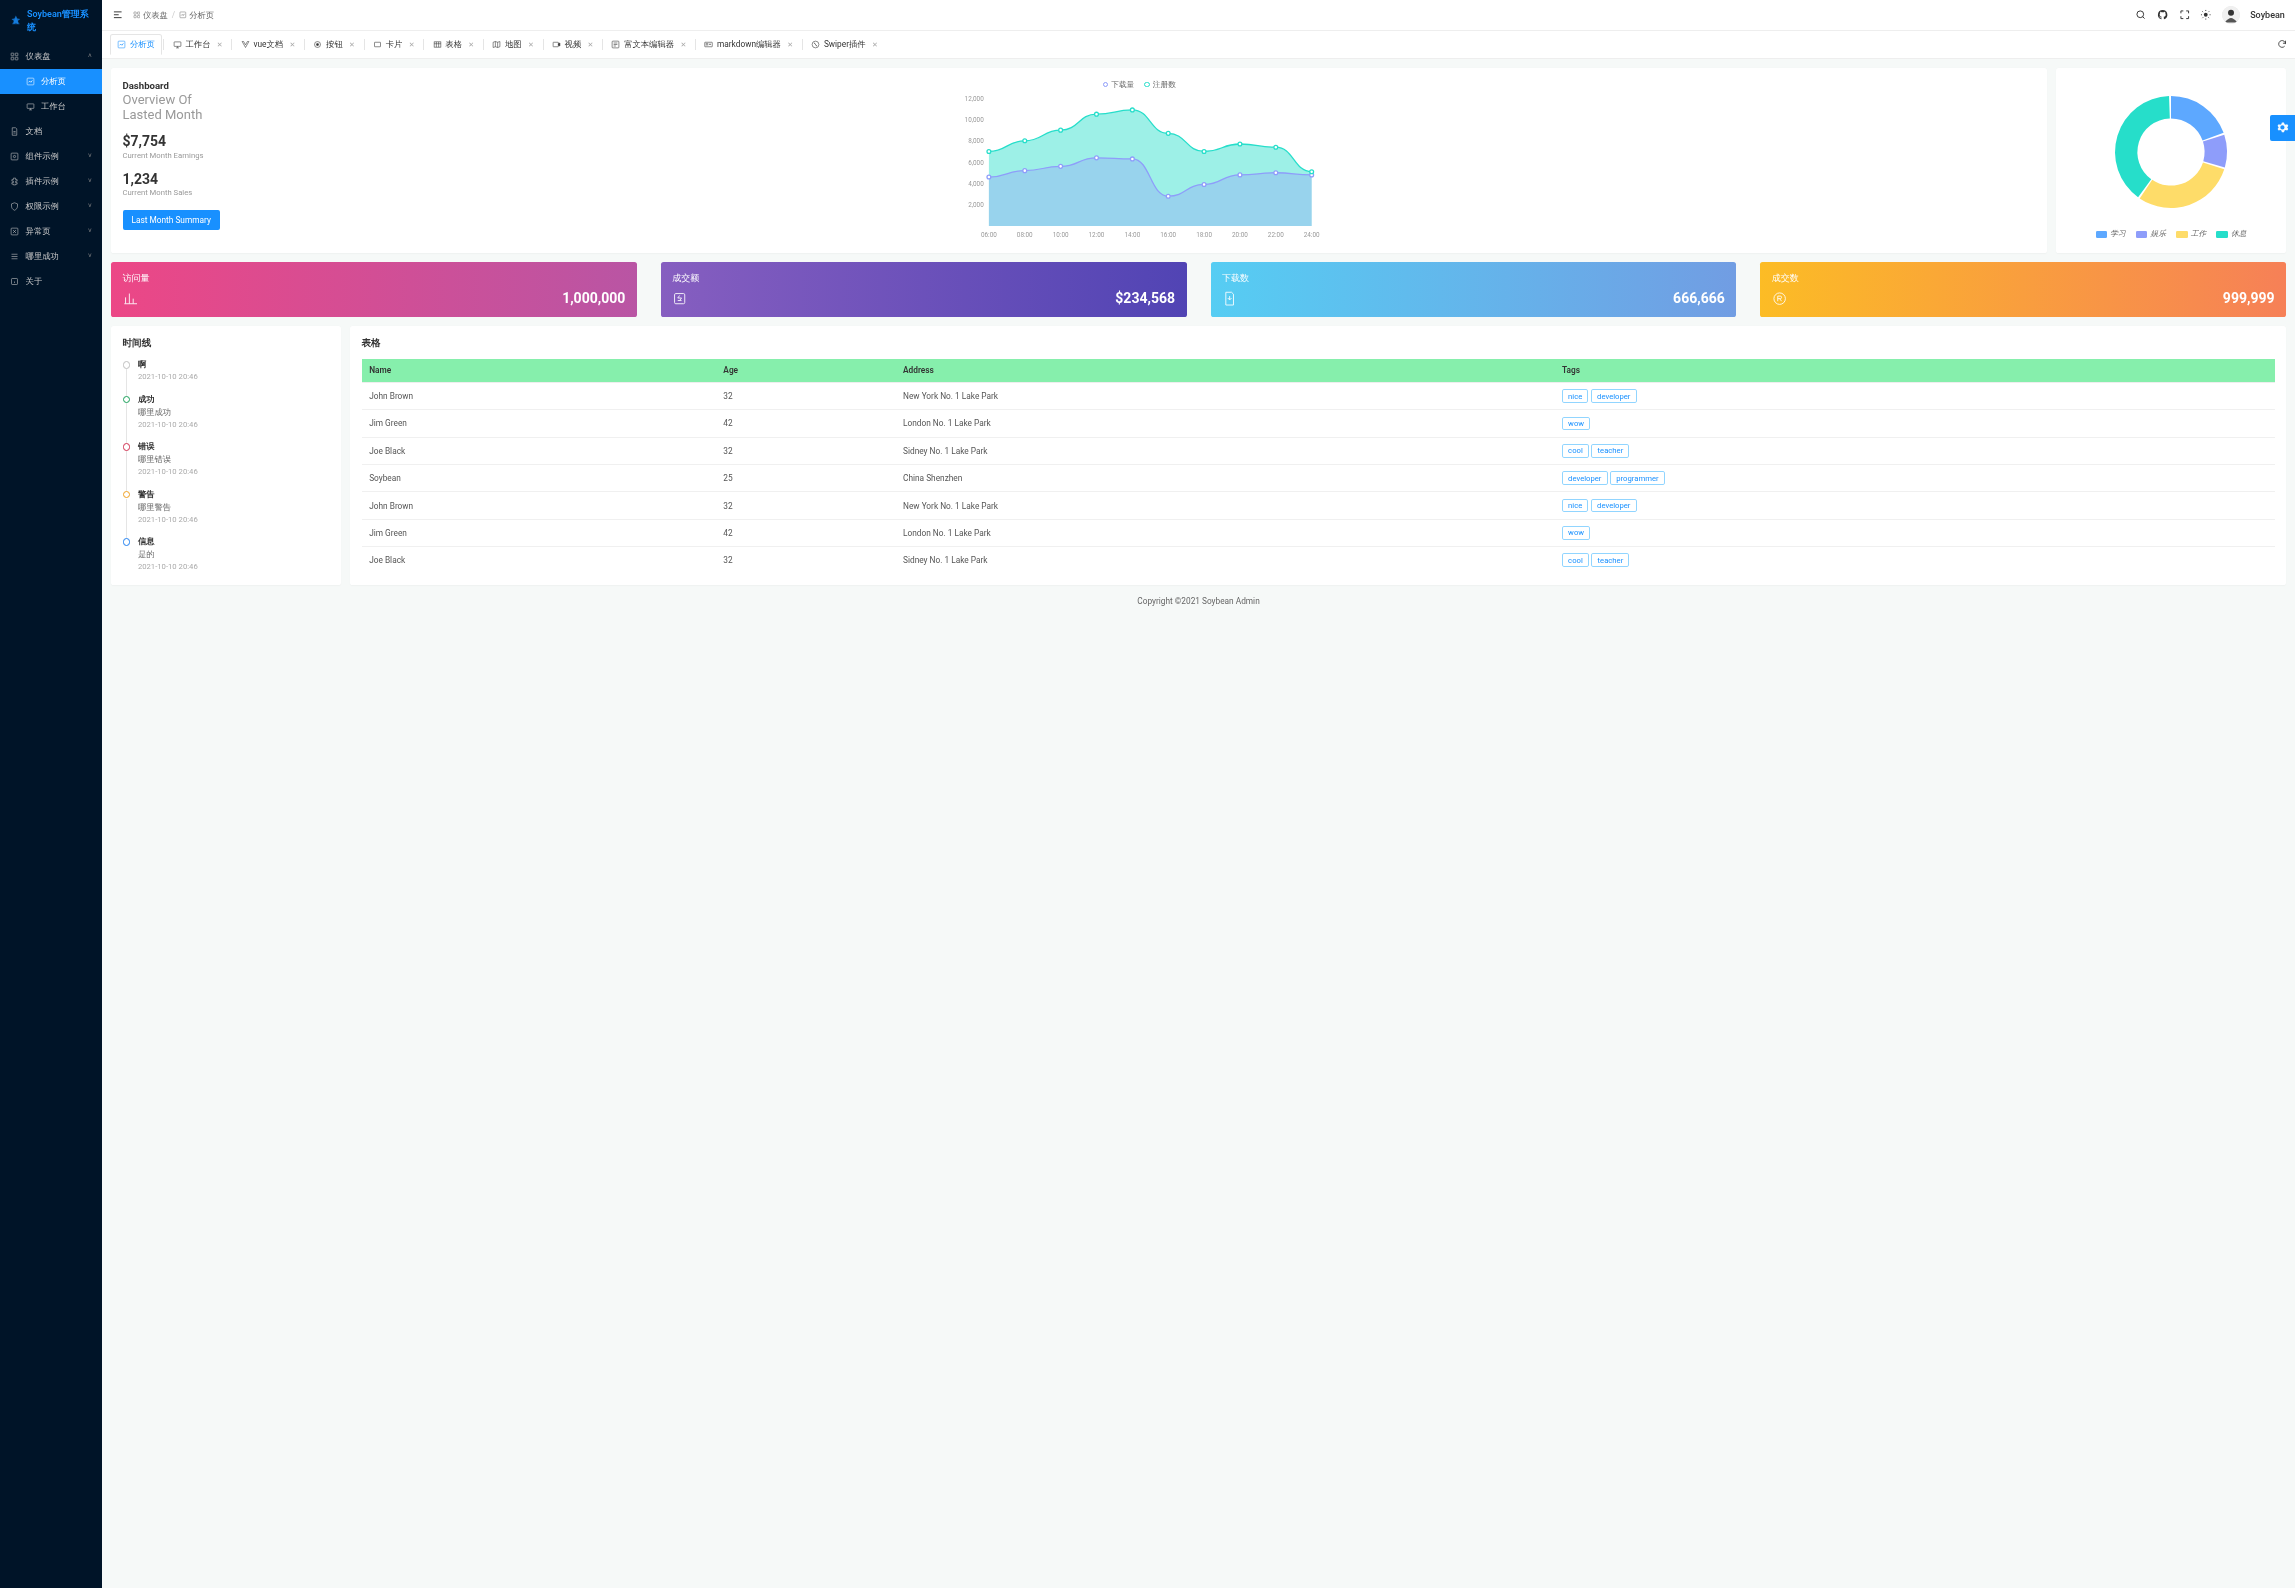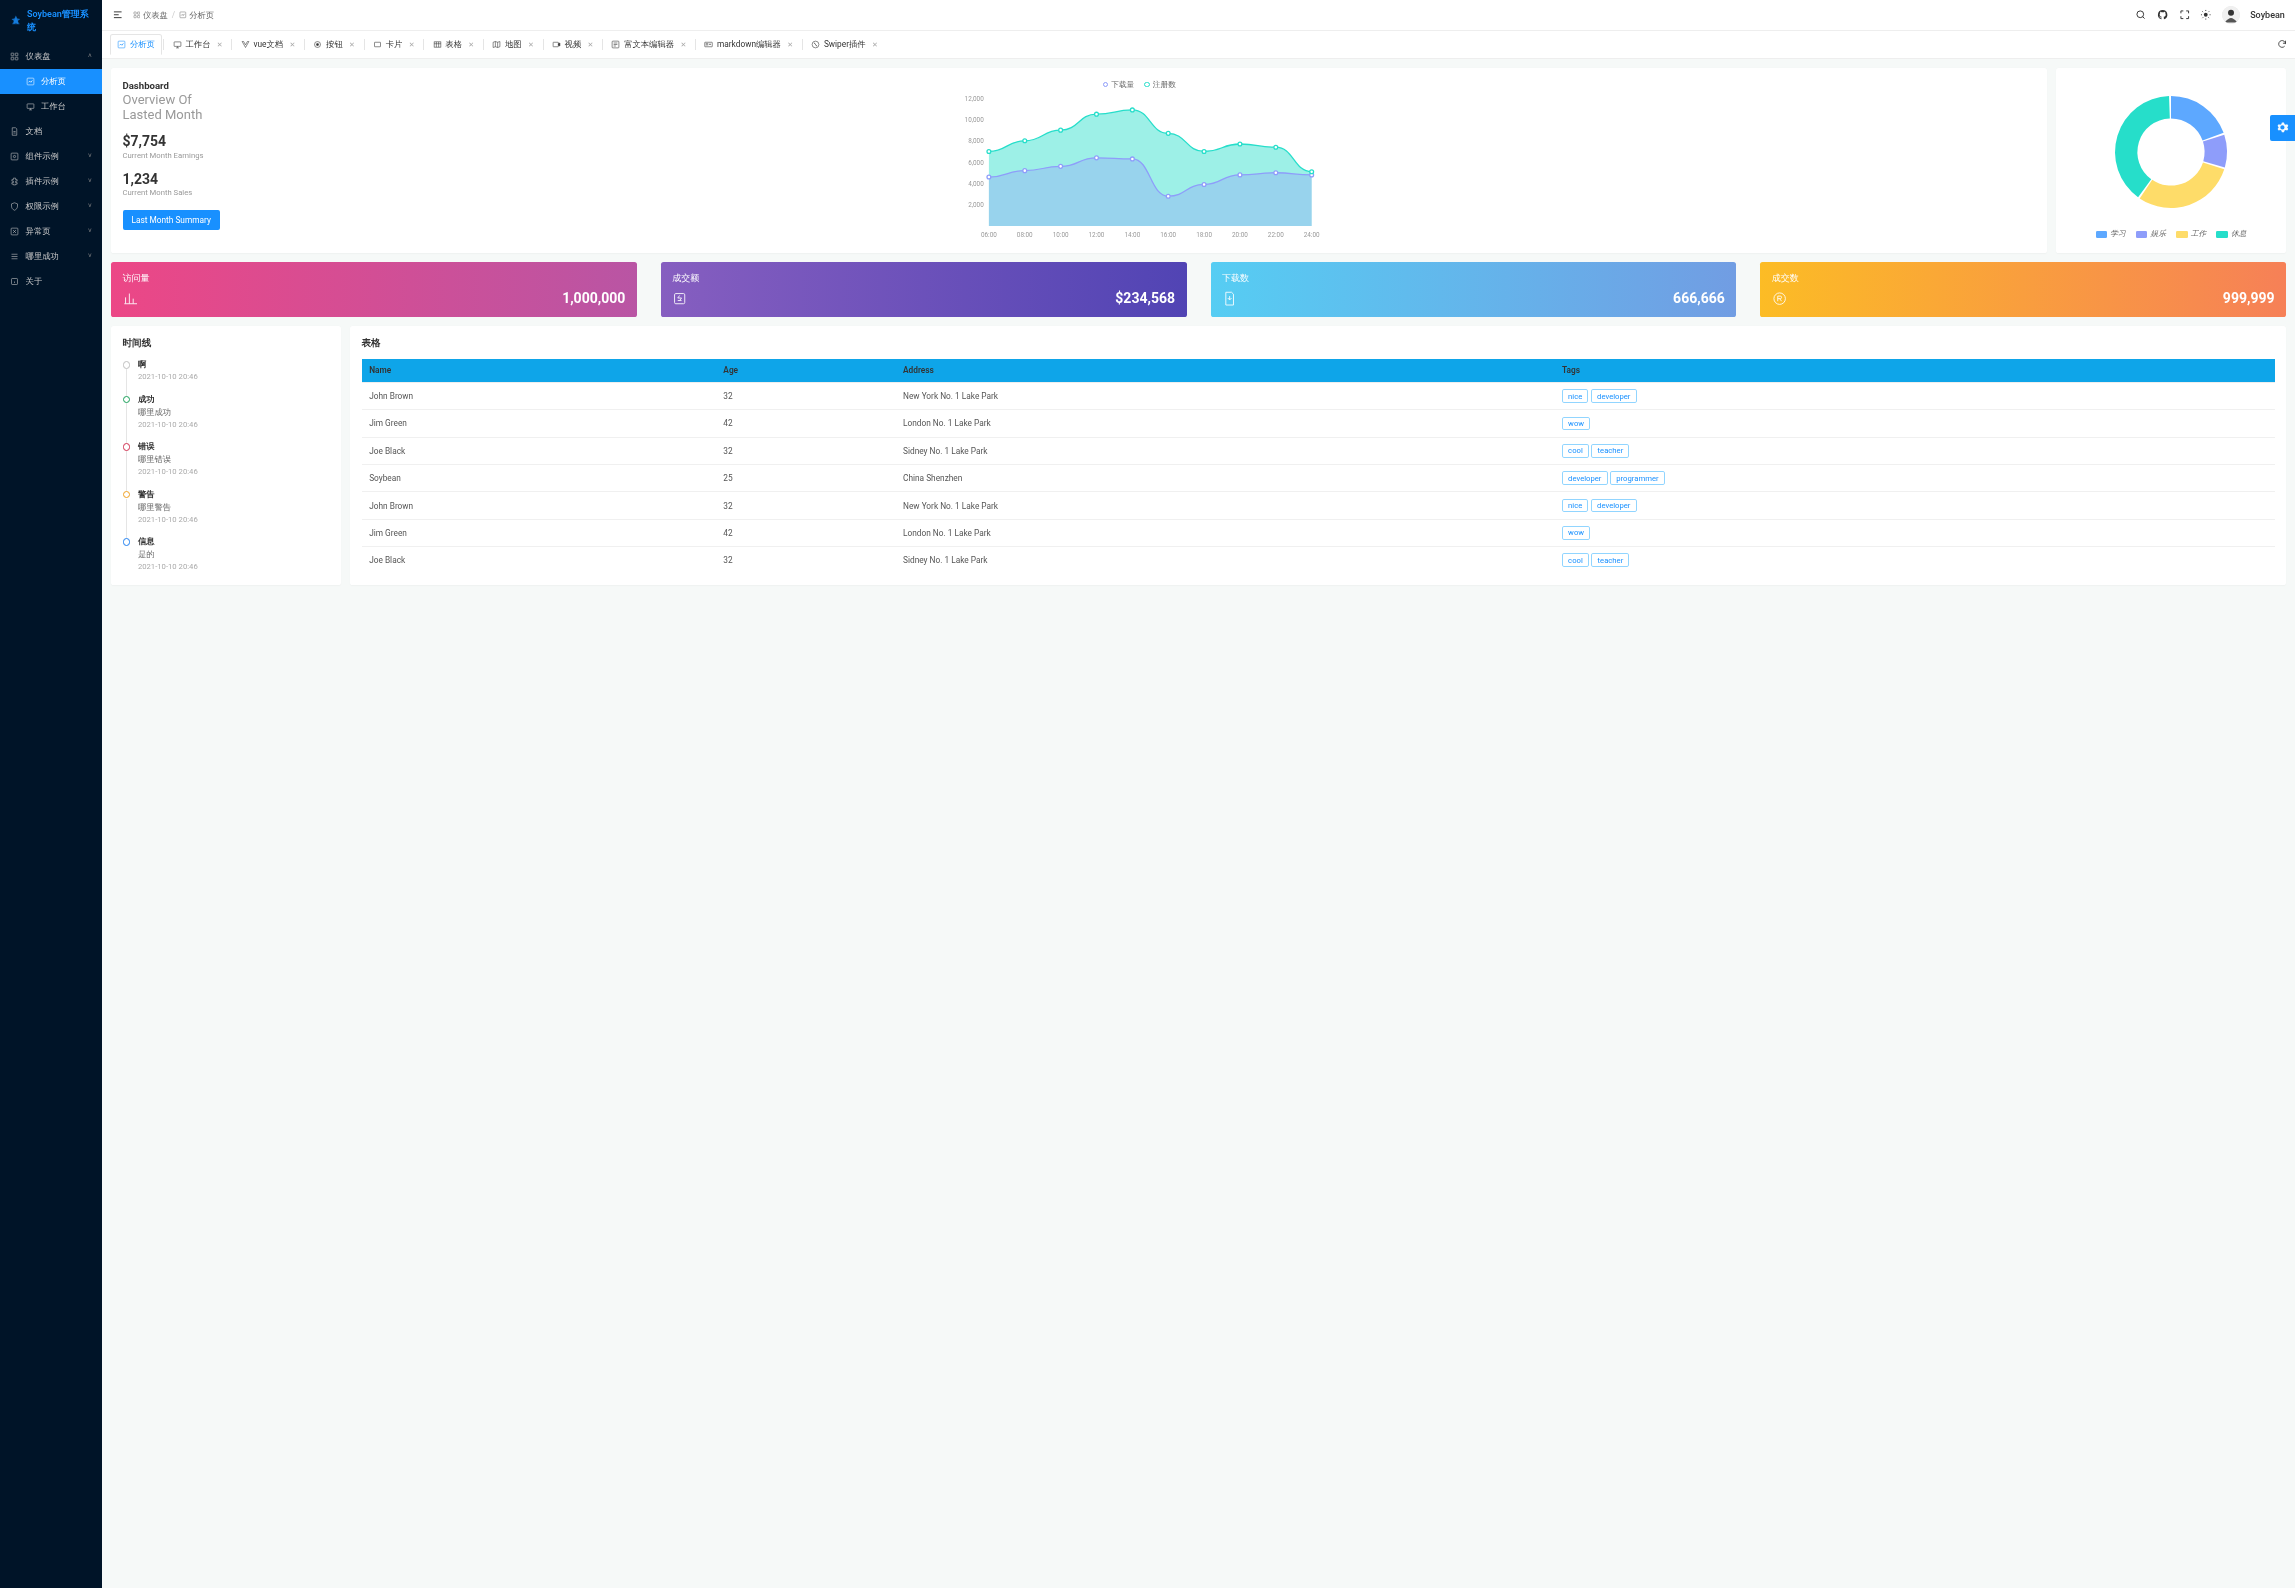--- a/index.html
+++ b/index.html
@@ -66,21 +66,21 @@
 .timeline { position: relative; }
 .tl-item { display: flex; gap: 7.7px; position: relative; padding-bottom: 12.8px; }
 .tl-item:last-child { padding-bottom: 0; }
 .tl-dot { width: 7.7px; height: 7.7px; border-radius: 50%; border: 1.3px solid; flex-shrink: 0; margin-top: 1.9px; background: #fff; position: relative; z-index: 1; }
 .tl-line { position: absolute; left: 3.2px; top: 9.6px; bottom: -1.9px; width: 1.3px; background: #e5e5e5; }
 .tl-item:last-child .tl-line { display: none; }
 .tl-body .h { font-size: 8.3px; font-weight: 600; color: #333; }
 .tl-body .s { font-size: 8.3px; color: #666; margin-top: 1.9px; }
 .tl-body .t { font-size: 7.7px; color: #aaa; margin-top: 1.9px; }
 table { width: 100%; border-collapse: collapse; font-size: 8.3px; }
-th { text-align: left; padding: 6.4px 7.7px; background: #0ea5e9; color: #333; font-weight: 600; border-bottom: 0.6px solid #eee; }
+th { text-align: left; padding: 6.4px 7.7px; background: #86efac; color: #333; font-weight: 600; border-bottom: 0.6px solid #eee; }
 td { padding: 6.4px 7.7px; border-bottom: 0.6px solid #f0f0f0; color: #555; }
 tr:last-child td { border-bottom: none; }
 .tag { display: inline-block; padding: 1.3px 5.1px; border: 0.6px solid #91d5ff; color: #1890ff; border-radius: 1.9px; font-size: 7.7px; margin-right: 2.6px; background: #fff; }
 .footer { text-align: center; color: #666; font-size: 8.3px; padding: 11.5px 0 7.7px; }
 .settings-fab { position: fixed; right: 0; top: 115px; width: 25.5px; height: 25.5px; background: #1890ff; color: #fff; display: flex; align-items: center; justify-content: center; border-radius: 1.9px 0 0 1.9px; cursor: pointer; }
 svg { display: block; }
 .chart-legend-top { display:flex; gap:10.2px; justify-content:center; font-size:7.7px; color:#666; margin-bottom:5.1px;}
 .chart-legend-top .li{display:flex;align-items:center;gap:3.2px;}
 .dot{width:5.1px;height:5.1px;border-radius:50%;border:1.3px solid;display:inline-block;}
 </style>
@@ -626,20 +626,21 @@
                   <td>Joe Black</td>
                   <td>32</td>
                   <td>Sidney No. 1 Lake Park</td>
                   <td><span class="tag">cool</span><span class="tag">teacher</span></td>
                 </tr>
               </tbody>
           </table>
         </div>
       </div>
 
+      <div class="footer">Copyright ©2021 Soybean Admin</div>
     </div>
   </main>
 </div>
 
 <div class="settings-fab">
   <svg viewBox="0 0 24 24" width="12.8" height="12.8">
       <path fill="currentColor" d="M12 8a4 4 0 100 8 4 4 0 000-8zm9 4l2 3-2 3-3-1a8 8 0 01-2 1l-1 3h-4l-1-3a8 8 0 01-2-1l-3 1-2-3 2-3-2-3 2-3 3 1a8 8 0 012-1l1-3h4l1 3a8 8 0 012 1l3-1 2 3-2 3z" opacity=".95"></path>
     </svg>
 </div>
 

